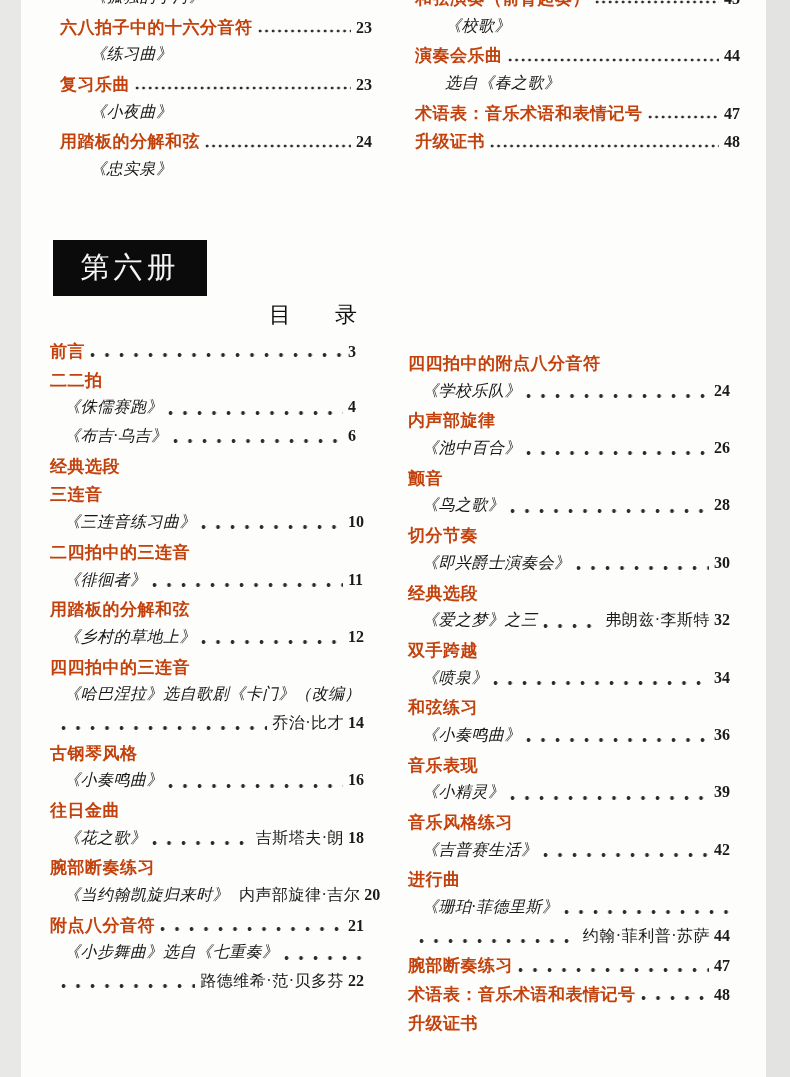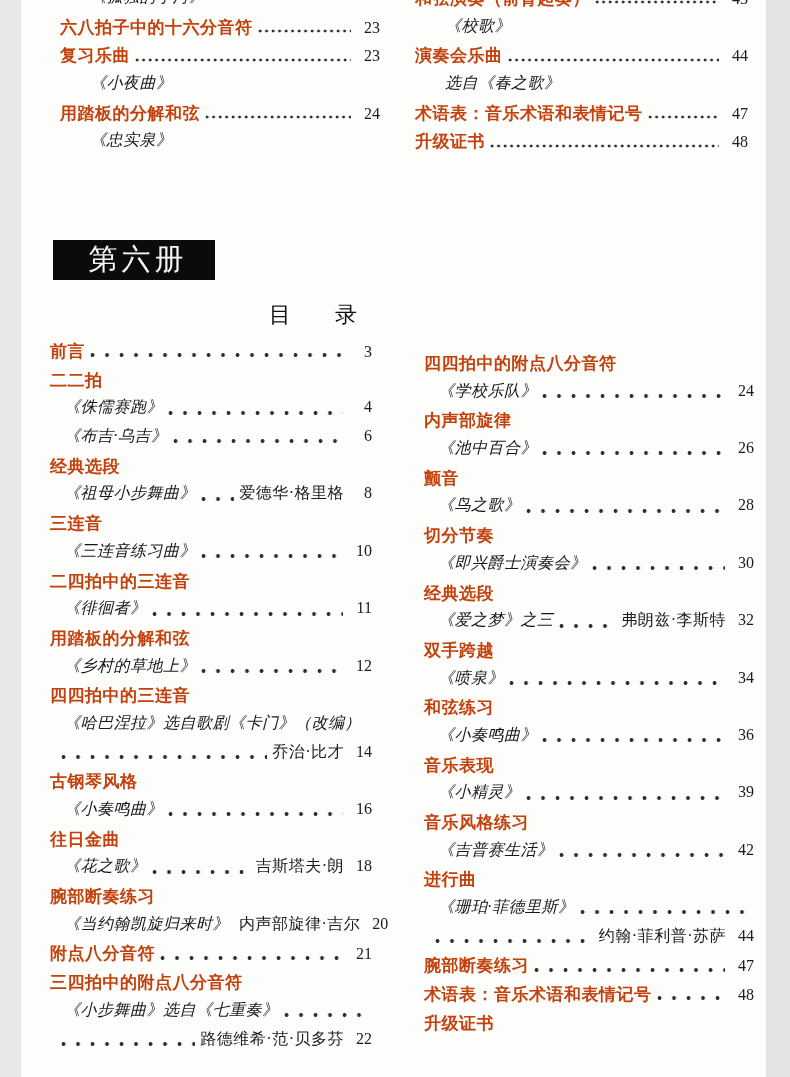--- a/index.html
+++ b/index.html
@@ -14,21 +14,21 @@
     color:var(--ink);
   }
   .scan-strip{position:absolute;top:0;height:100%;}
   .scan-strip.left{left:0;width:21px;background:var(--strip-l);}
   .scan-strip.right{right:0;width:24px;background:var(--strip-r);}
 
   .col{position:absolute;}
   #top-left  {left:60px;  top:-13px; width:320px;}
   #top-right {left:415px; top:-13px; width:333px;}
   #main-left {left:50px;  top:340px; width:322px;}
-  #main-right{left:424px; top:352px; width:330px;}
+  #main-right{left:408px; top:352px; width:330px;}
 
   .row{display:flex;align-items:baseline;height:28.7px;white-space:nowrap;}
   .row .label{flex:0 0 auto;}
   .row.heading .label{
     font-family:"Liberation Sans","DejaVu Sans",sans-serif;
     font-weight:bold;font-size:17px;letter-spacing:0.5px;color:#c2410c;
   }
   .row.title .label{
     font-style:italic;font-size:16px;letter-spacing:0.5px;color:#161616;
   }
@@ -41,29 +41,29 @@
   }
   .leader.dense{
     background-image:radial-gradient(circle at 2px 3px,var(--dot) 1.2px,transparent 1.7px);
     background-size:6.5px 6px;
   }
   .leader.sparse{
     background-image:radial-gradient(circle at 2.5px 3px,var(--dot) 1.6px,transparent 2.2px);
     background-size:14.5px 6px;
   }
   .author{flex:0 0 auto;font-size:16px;letter-spacing:0.5px;margin-right:4px;}
-  .page{flex:0 0 auto;min-width:24px;text-align:right;font-size:16px;
-        font-family:"Liberation Serif","DejaVu Serif",serif;}
+  .page{flex:0 0 auto;min-width:24px;font-size:16px;
+        font-family:"Liberation Serif","DejaVu Serif",serif;font-weight:bold;}
 
   #volume-banner{
-    position:absolute;left:53px;top:240px;width:154px;height:40px;
+    position:absolute;left:53px;top:240px;width:154px;height:56px;
     background:var(--banner-bg);color:var(--banner-fg);
     display:flex;align-items:center;justify-content:center;
     font-family:"Liberation Sans","DejaVu Sans",sans-serif;
-    font-size:29px;letter-spacing:4px;padding-left:8px;
+    font-size:29px;letter-spacing:4px;
   }
   #toc-title{
     position:absolute;left:0;top:300px;width:626px;text-align:center;
     font-family:"Liberation Sans","DejaVu Sans",sans-serif;
     font-weight:normal;font-size:22px;color:#0f0f0f;
   }
 </style>
 </head>
 <body>
 
@@ -72,20 +72,23 @@
 
 <div class="col" id="top-left">
     <div class="row title ind1 top-indent">
       <span class="label">《孤独的小河》</span>
     </div>
     <div class="row heading">
       <span class="label">六八拍子中的十六分音符</span>
       <span class="leader dense"></span>
       <span class="page">23</span>
     </div>
+    <div class="row title ind1 top-indent">
+      <span class="label">《练习曲》</span>
+    </div>
     <div class="row heading">
       <span class="label">复习乐曲</span>
       <span class="leader dense"></span>
       <span class="page">23</span>
     </div>
     <div class="row title ind1 top-indent">
       <span class="label">《小夜曲》</span>
     </div>
     <div class="row heading">
       <span class="label">用踏板的分解和弦</span>
@@ -146,26 +149,20 @@
       <span class="page">4</span>
     </div>
     <div class="row title ind1">
       <span class="label">《布吉·乌吉》</span>
       <span class="leader sparse"></span>
       <span class="page">6</span>
     </div>
     <div class="row heading">
       <span class="label">经典选段</span>
     </div>
-    <div class="row title ind1">
-      <span class="label">《祖母小步舞曲》</span>
-      <span class="leader sparse"></span>
-      <span class="author">爱德华·格里格</span>
-      <span class="page">8</span>
-    </div>
     <div class="row heading">
       <span class="label">三连音</span>
     </div>
     <div class="row title ind1">
       <span class="label">《三连音练习曲》</span>
       <span class="leader sparse"></span>
       <span class="page">10</span>
     </div>
     <div class="row heading">
       <span class="label">二四拍中的三连音</span>
@@ -218,23 +215,20 @@
       <span class="label">《当约翰凯旋归来时》</span>
       <span class="leader sparse"></span>
       <span class="author">内声部旋律·吉尔</span>
       <span class="page">20</span>
     </div>
     <div class="row heading">
       <span class="label">附点八分音符</span>
       <span class="leader sparse"></span>
       <span class="page">21</span>
     </div>
-    <div class="row heading">
-      <span class="label">三四拍中的附点八分音符</span>
-    </div>
     <div class="row title ind1">
       <span class="label">《小步舞曲》选自《七重奏》</span>
       <span class="leader sparse"></span>
     </div>
     <div class="row title ind2">
       <span class="leader sparse"></span>
       <span class="author">路德维希·范·贝多芬</span>
       <span class="page">22</span>
     </div>
   </div>

